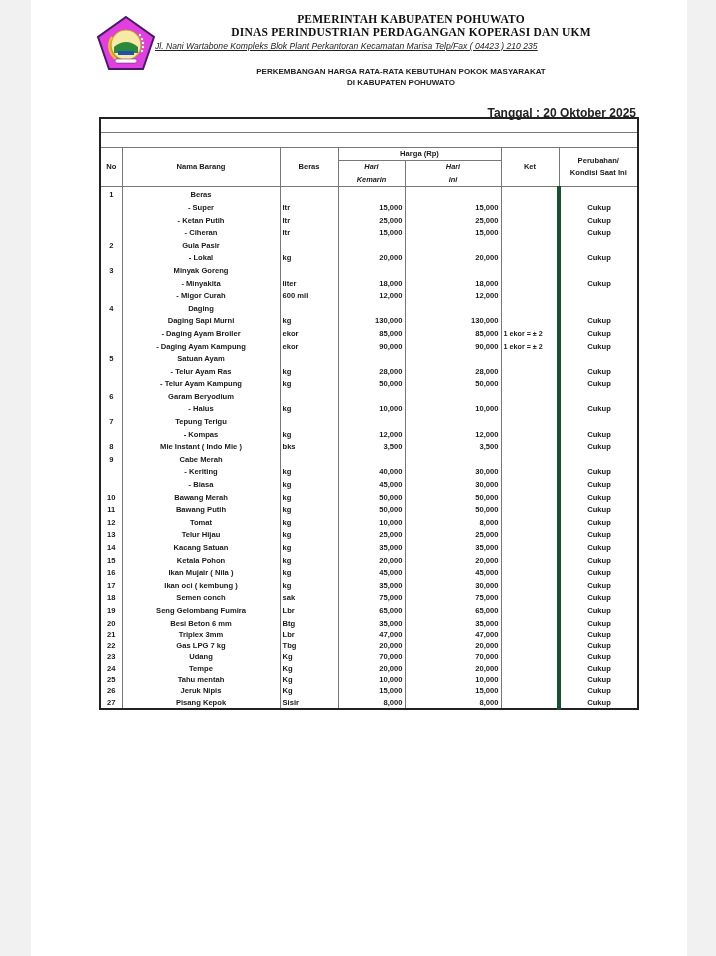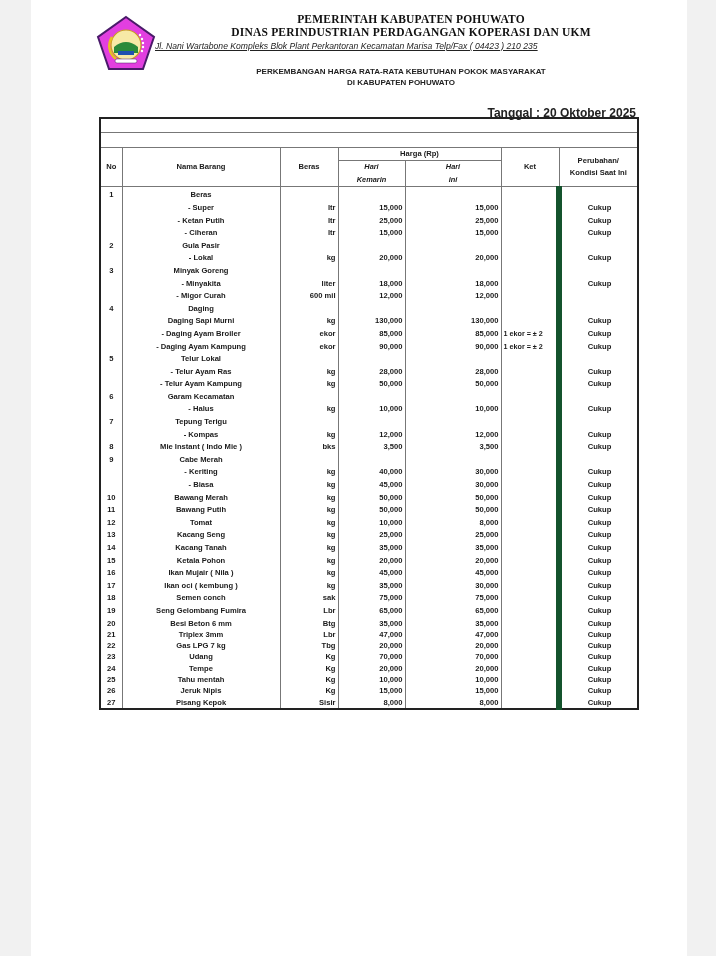--- a/index.html
+++ b/index.html
@@ -40,24 +40,24 @@
     font-size: 7.6px; font-weight: bold; color: #1a1a1a;
     table-layout: fixed;
   }
   table.price td, table.price th { padding: 0 2px; line-height: 12.6px; height: 12.6px; white-space: nowrap; overflow: hidden; }
   .blank-row td { border-bottom: 1px solid #777; height: 13px; }
   th { font-weight: bold; border: 1px solid #777; }
   th.hdr-big { height: 34px; }
   th.sub { font-style: italic; font-size: 7.4px; line-height: 10px; }
   td.c-no { text-align: center; border-right: 1px solid #777; }
   td.c-name { text-align: center; border-right: 1px solid #777; }
-  td.c-unit { text-align: right; border-right: 1px solid #777; }
+  td.c-unit { text-align: left; border-right: 1px solid #777; }
   td.c-kem { text-align: right; border-right: 1px solid #777; }
   td.c-ini { text-align: right; border-right: 1px solid #777; }
-  td.c-ket { text-align: left; border-right: 6px solid #14532d; font-size: 7.2px; }
+  td.c-ket { text-align: left; border-right: 4px solid #14532d; font-size: 7.2px; }
   td.c-kon { text-align: center; }
   td.indent { padding-left: 10px; }
   tr.first-row td { padding-top: 2px; }
   tr.tight td { line-height: 11.3px; height: 11.3px; }
 </style>
 </head>
 <body>
 
 <div class="page">
 
@@ -236,21 +236,21 @@
           <td class="c-no"></td>
           <td class="c-name indent">- Daging Ayam Kampung</td>
           <td class="c-unit">ekor</td>
           <td class="c-kem">90,000</td>
           <td class="c-ini">90,000</td>
           <td class="c-ket">1 ekor = ± 2</td>
           <td class="c-kon">Cukup</td>
         </tr>
         <tr>
           <td class="c-no">5</td>
-          <td class="c-name">Telur Lokal</td>
+          <td class="c-name">Satuan Ayam</td>
           <td class="c-unit"></td>
           <td class="c-kem"></td>
           <td class="c-ini"></td>
           <td class="c-ket"></td>
           <td class="c-kon"></td>
         </tr>
         <tr>
           <td class="c-no"></td>
           <td class="c-name indent">- Telur Ayam Ras</td>
           <td class="c-unit">kg</td>
@@ -263,21 +263,21 @@
           <td class="c-no"></td>
           <td class="c-name indent">- Telur Ayam Kampung</td>
           <td class="c-unit">kg</td>
           <td class="c-kem">50,000</td>
           <td class="c-ini">50,000</td>
           <td class="c-ket"></td>
           <td class="c-kon">Cukup</td>
         </tr>
         <tr>
           <td class="c-no">6</td>
-          <td class="c-name">Garam Kecamatan</td>
+          <td class="c-name">Garam Beryodium</td>
           <td class="c-unit"></td>
           <td class="c-kem"></td>
           <td class="c-ini"></td>
           <td class="c-ket"></td>
           <td class="c-kon"></td>
         </tr>
         <tr>
           <td class="c-no"></td>
           <td class="c-name indent">- Halus</td>
           <td class="c-unit">kg</td>
@@ -362,30 +362,30 @@
           <td class="c-no">12</td>
           <td class="c-name">Tomat</td>
           <td class="c-unit">kg</td>
           <td class="c-kem">10,000</td>
           <td class="c-ini">8,000</td>
           <td class="c-ket"></td>
           <td class="c-kon">Cukup</td>
         </tr>
         <tr>
           <td class="c-no">13</td>
-          <td class="c-name">Kacang Seng</td>
+          <td class="c-name">Telur Hijau</td>
           <td class="c-unit">kg</td>
           <td class="c-kem">25,000</td>
           <td class="c-ini">25,000</td>
           <td class="c-ket"></td>
           <td class="c-kon">Cukup</td>
         </tr>
         <tr>
           <td class="c-no">14</td>
-          <td class="c-name">Kacang Tanah</td>
+          <td class="c-name">Kacang Satuan</td>
           <td class="c-unit">kg</td>
           <td class="c-kem">35,000</td>
           <td class="c-ini">35,000</td>
           <td class="c-ket"></td>
           <td class="c-kon">Cukup</td>
         </tr>
         <tr>
           <td class="c-no">15</td>
           <td class="c-name">Ketala Pohon</td>
           <td class="c-unit">kg</td>

